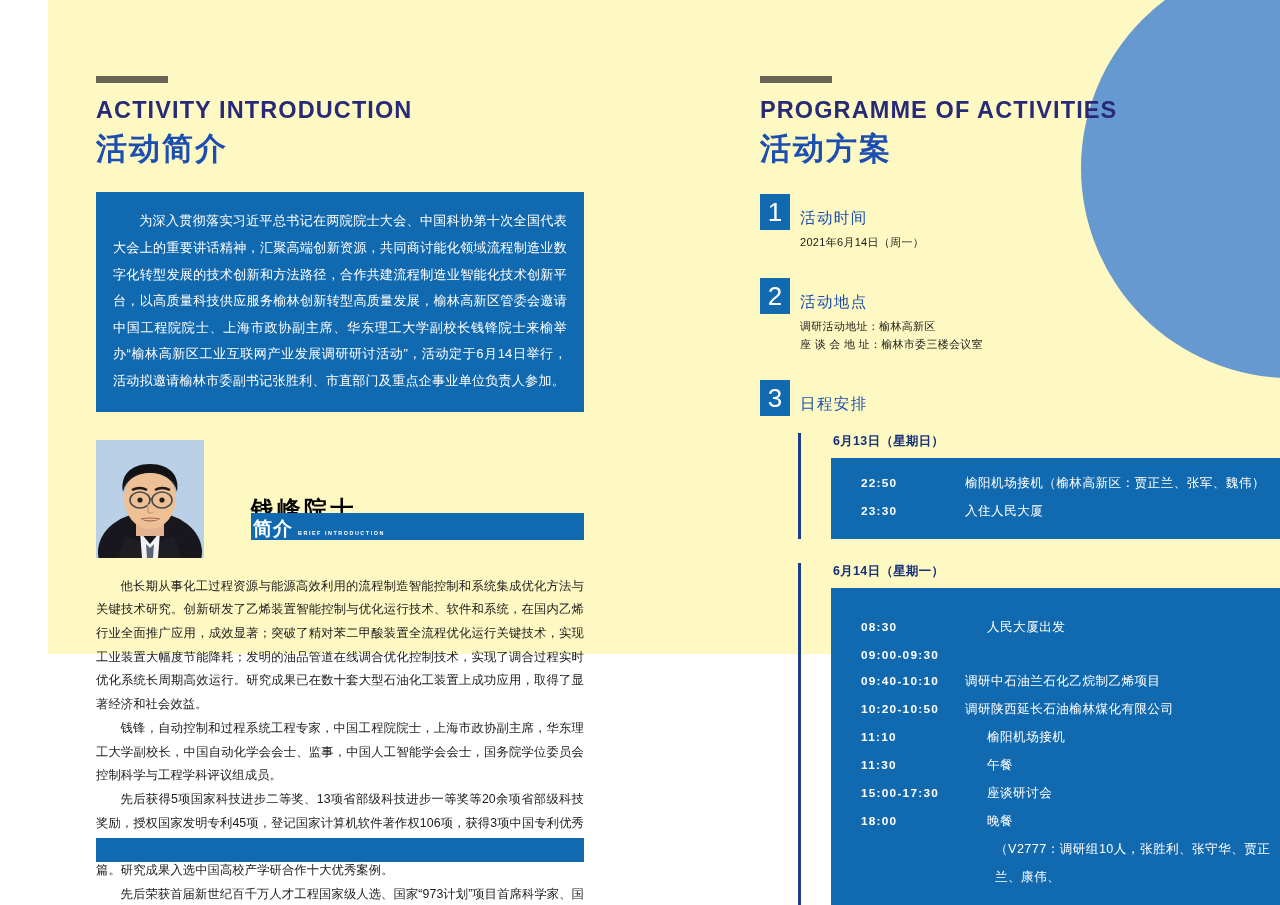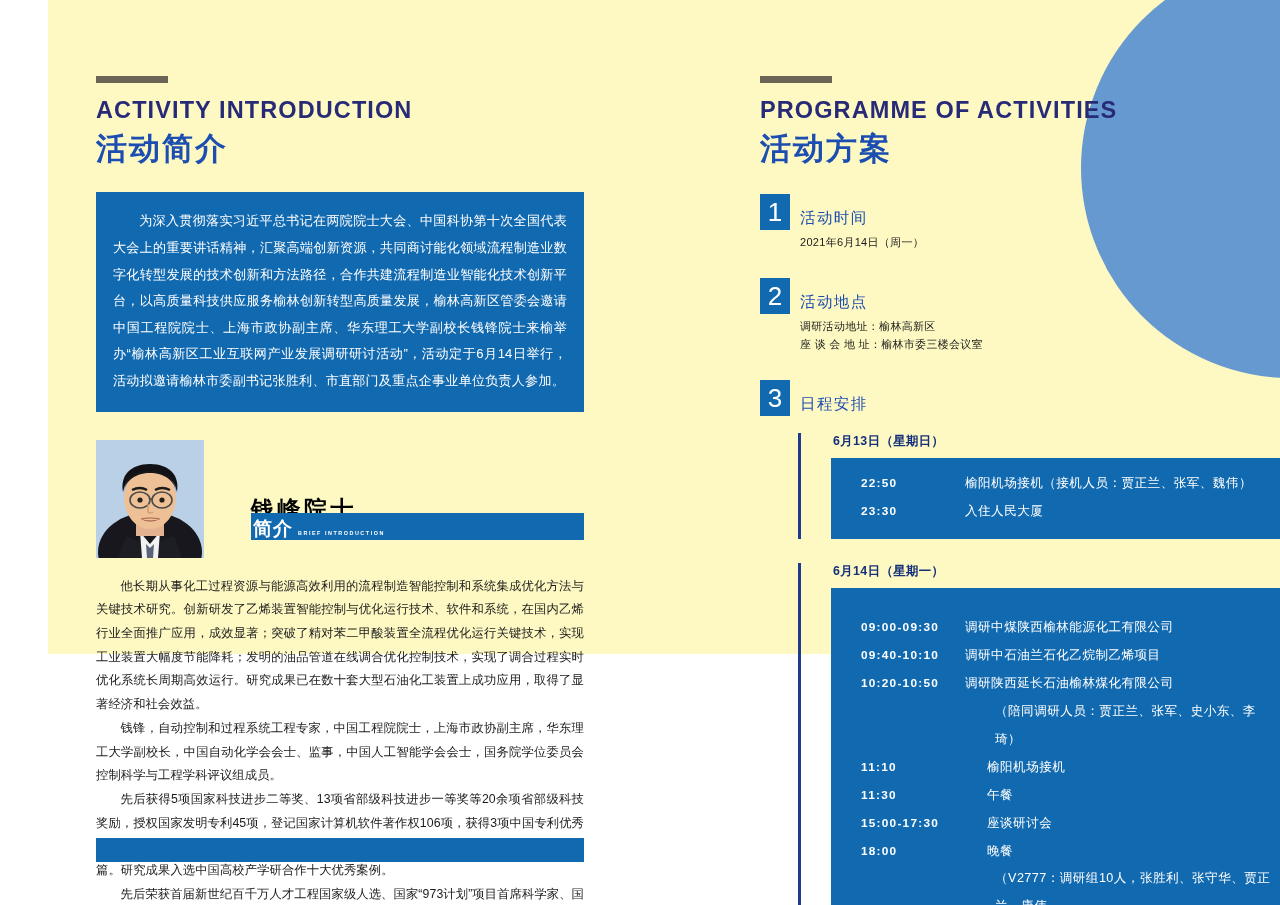--- a/index.html
+++ b/index.html
@@ -280,49 +280,48 @@
     <div class="num-item">
       <div class="num-badge">3</div>
       <div class="num-title">日程安排</div>
     </div>
 
     <div class="sched-group">
       <div class="sched-date">6月13日（星期日）</div>
       <div class="sched-box">
         <div class="sched-row">
           <div class="sched-time">22:50</div>
-          <div class="sched-desc">榆阳机场接机（接机人员：贾正兰、张军、魏伟）</div>
+          <div class="sched-desc">榆阳机场接机（榆林高新区：贾正兰、张军、魏伟）</div>
         </div>
         <div class="sched-row">
           <div class="sched-time">23:30</div>
           <div class="sched-desc">入住人民大厦</div>
         </div>
       </div>
     </div>
 
     <div class="sched-group" style="margin-top:24px;">
       <div class="sched-date">6月14日（星期一）</div>
       <div class="sched-box tall">
         <div class="sched-row">
+          <div class="sched-time">08:30</div>
+          <div class="sched-desc indent">人民大厦出发</div>
+        </div>
+        <div class="sched-row">
           <div class="sched-time">09:00-09:30</div>
-          <div class="sched-desc">调研中煤陕西榆林能源化工有限公司</div>
         </div>
         <div class="sched-row">
           <div class="sched-time">09:40-10:10</div>
           <div class="sched-desc">调研中石油兰石化乙烷制乙烯项目</div>
         </div>
         <div class="sched-row">
           <div class="sched-time">10:20-10:50</div>
           <div class="sched-desc">调研陕西延长石油榆林煤化有限公司</div>
         </div>
         <div class="sched-row">
-          <div class="sched-time"></div>
-          <div class="sched-desc indent2">（陪同调研人员：贾正兰、张军、史小东、李琦）</div>
-        </div>
-        <div class="sched-row">
           <div class="sched-time">11:10</div>
           <div class="sched-desc indent">榆阳机场接机</div>
         </div>
         <div class="sched-row">
           <div class="sched-time">11:30</div>
           <div class="sched-desc indent">午餐</div>
         </div>
         <div class="sched-row">
           <div class="sched-time">15:00-17:30</div>
           <div class="sched-desc indent">座谈研讨会</div>

